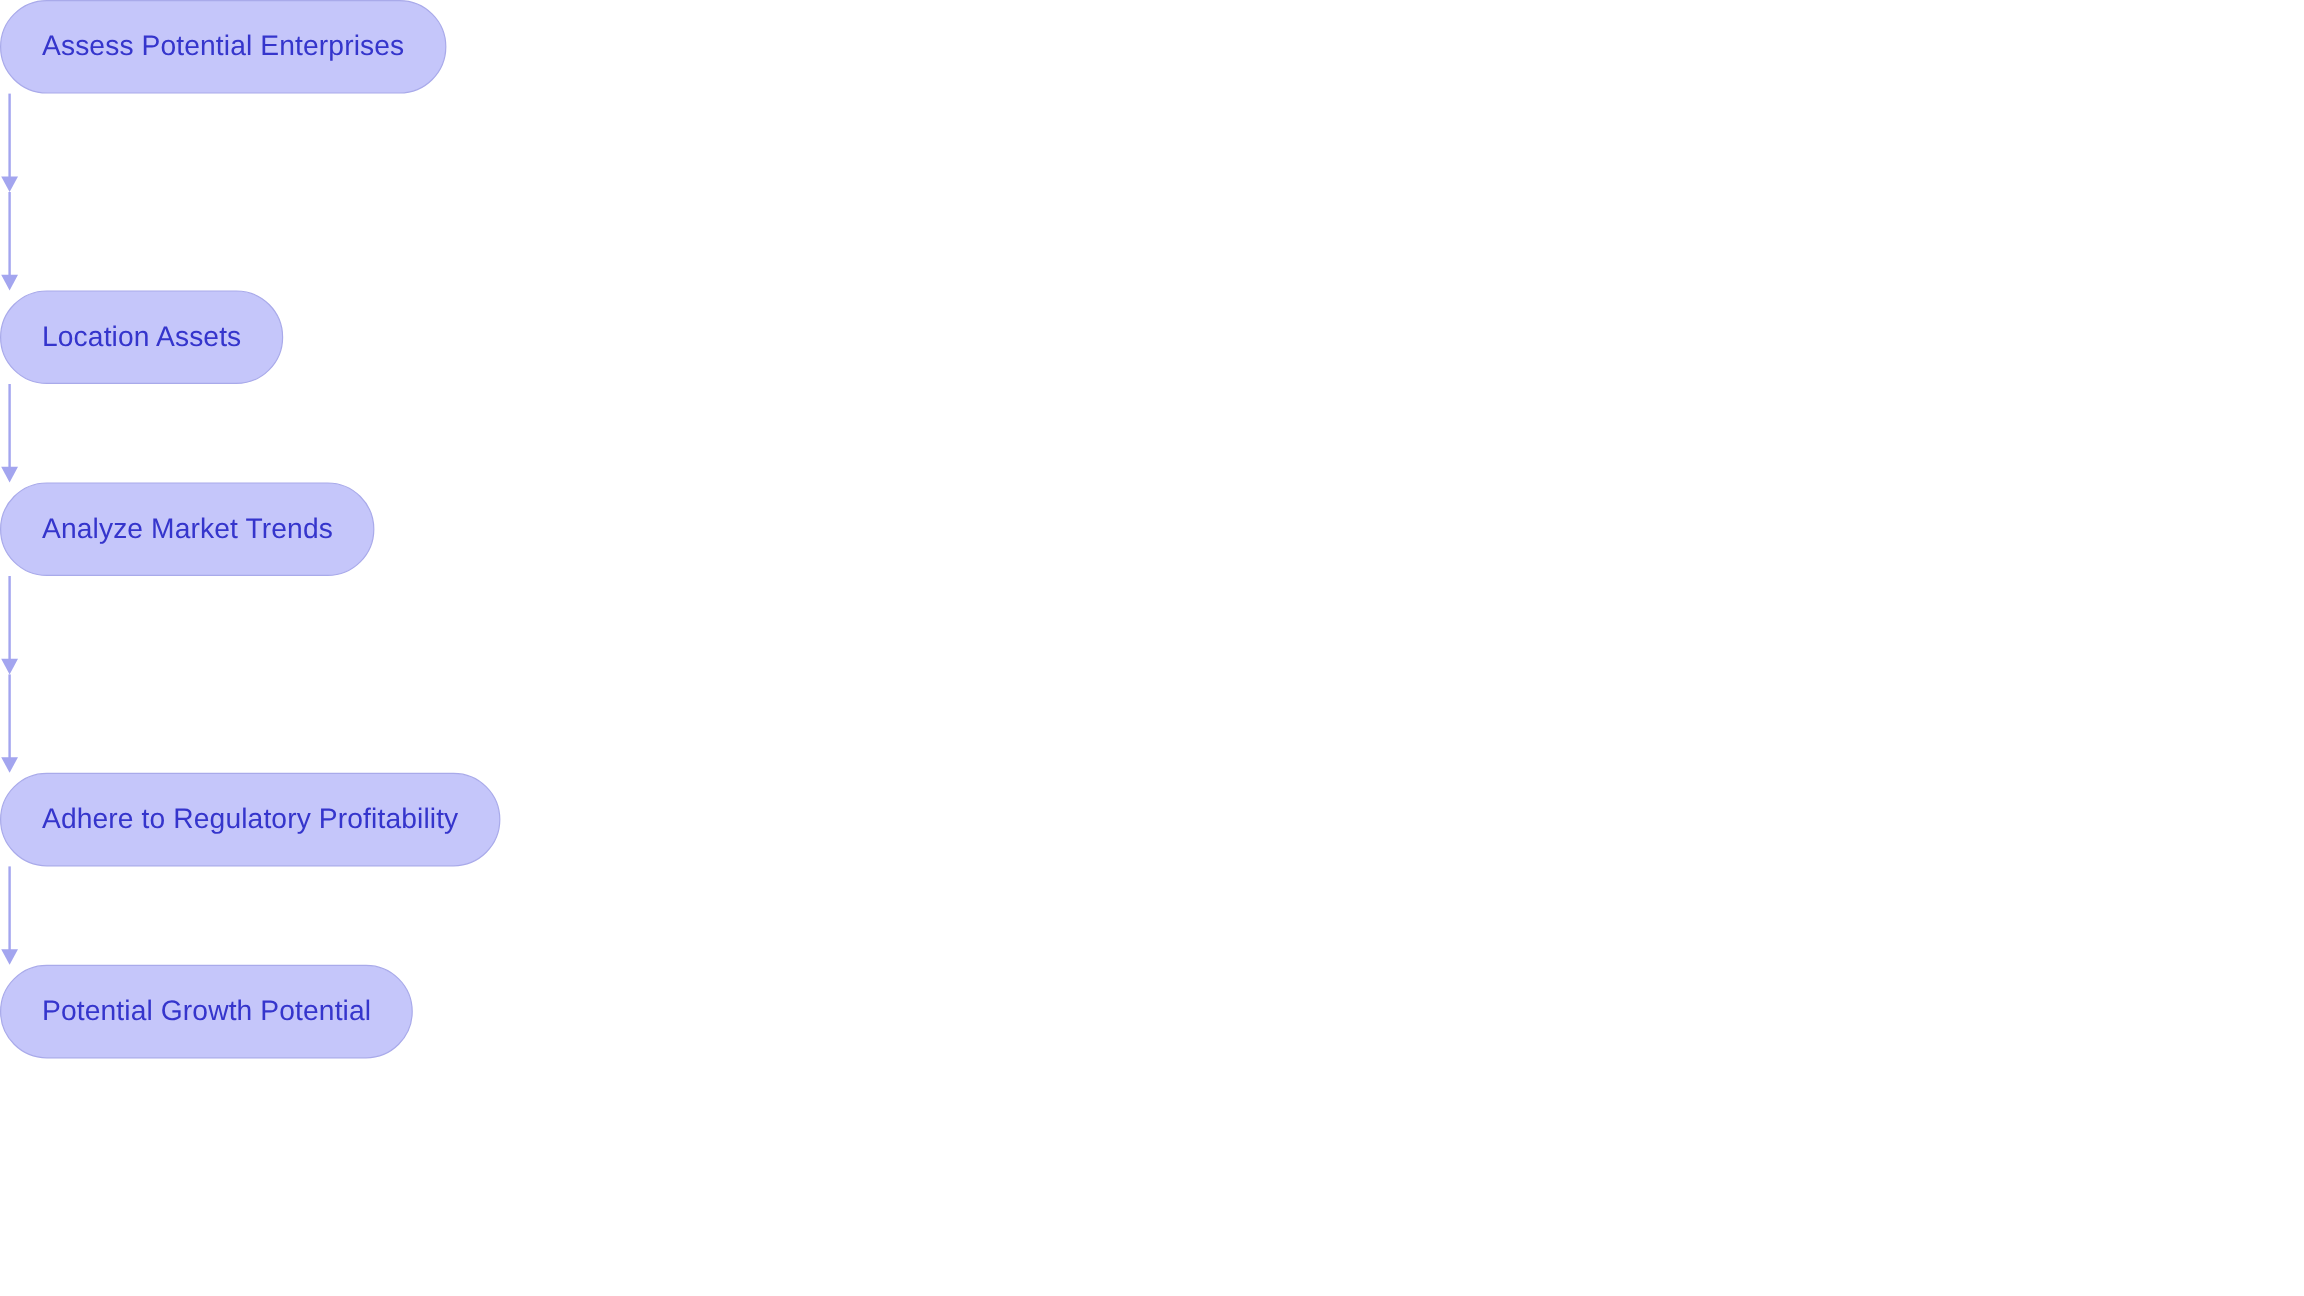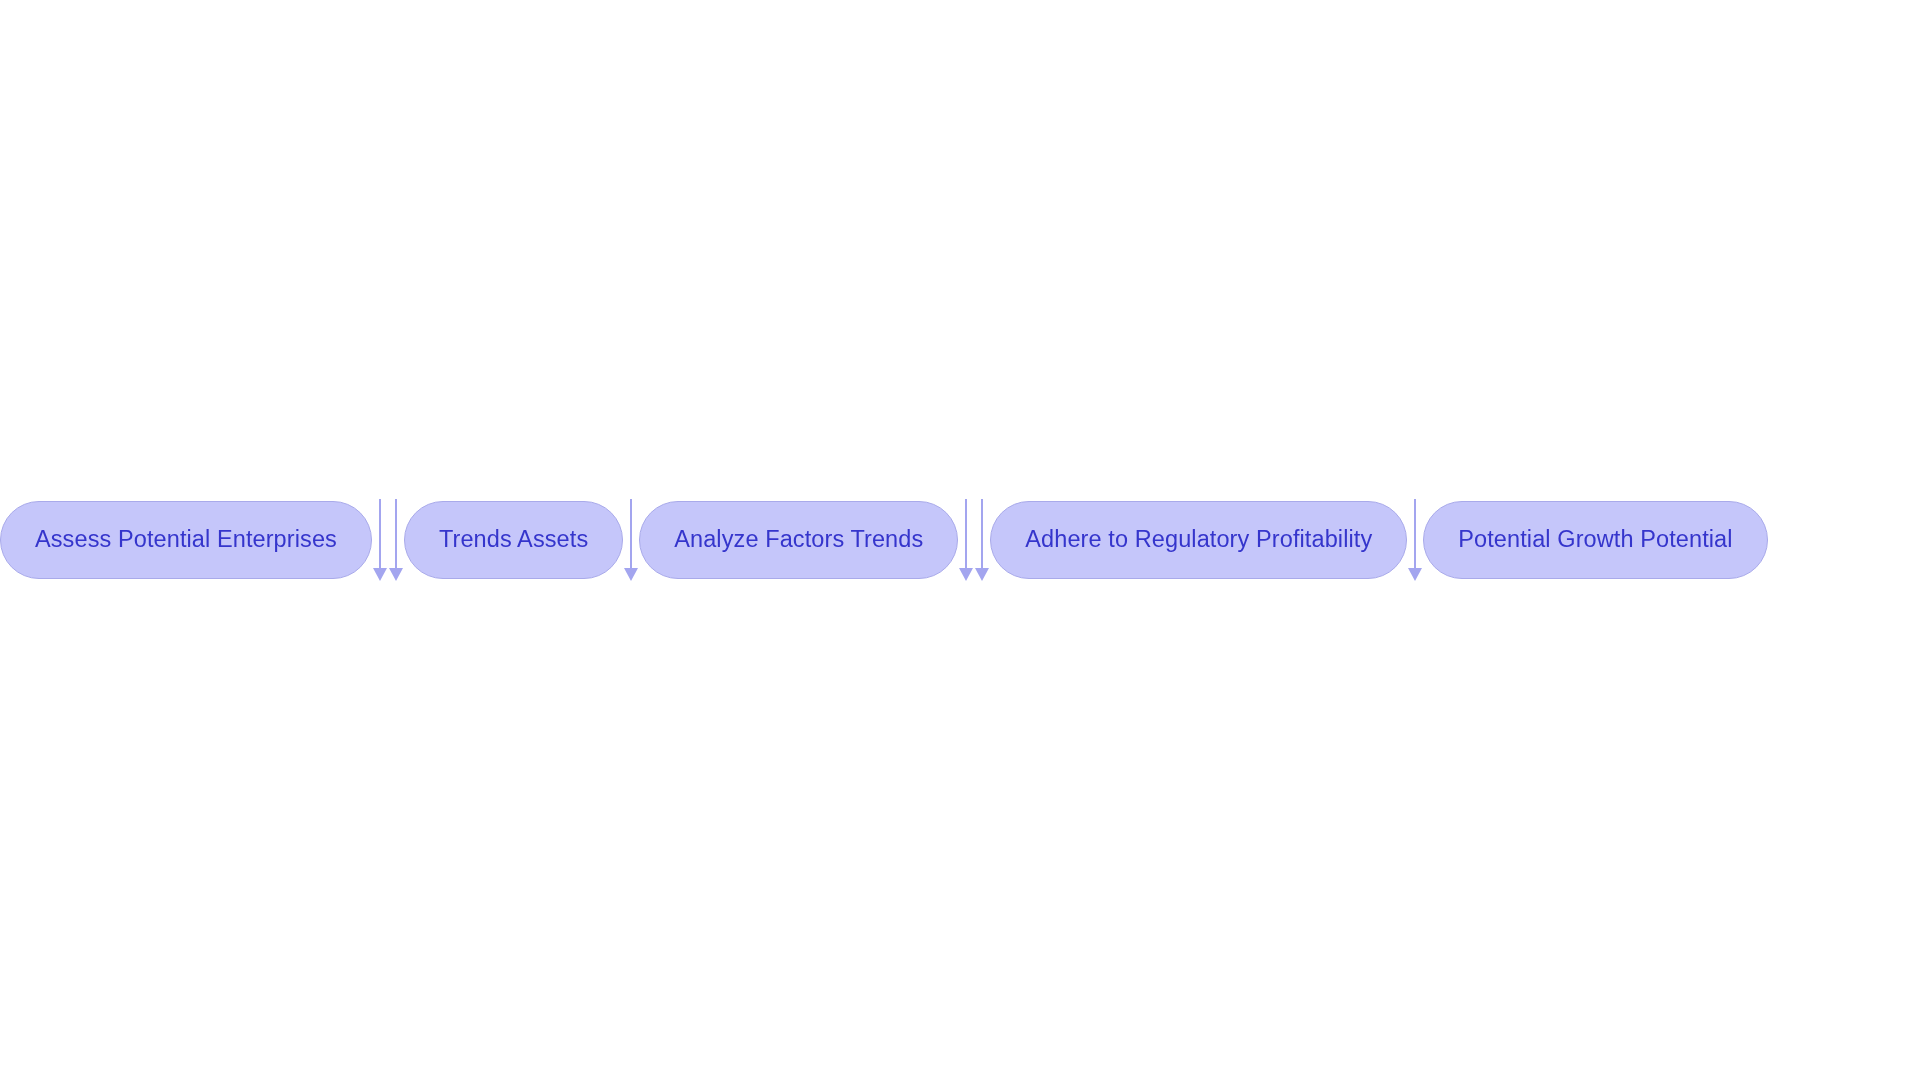--- a/index.html
+++ b/index.html
@@ -12,22 +12,22 @@
     background: #ffffff;
     font-family: "Liberation Sans", "DejaVu Sans", sans-serif;
     overflow: hidden;
   }
 
   #flowchart {
     position: relative;
     width: 1920px;
     height: 1080px;
     display: flex;
-    flex-direction: row;
-    align-items: center;
+    flex-direction: column;
+    align-items: flex-start;
   }
 
   .node {
     box-sizing: border-box;
     height: 78px;
     display: flex;
     align-items: center;
     justify-content: center;
     background: #c5c6fa;
     border: 1.3px solid #a9aaea;
@@ -86,30 +86,30 @@
     <span class="head"></span>
   </div>
 
 
   <div class="connector">
     <span class="line"></span>
     <span class="head"></span>
   </div>
 
   <div class="node">
-    <span class="node-label">Trends Assets</span>
+    <span class="node-label">Location Assets</span>
   </div>
 
   <div class="connector">
     <span class="line"></span>
     <span class="head"></span>
   </div>
 
   <div class="node">
-    <span class="node-label">Analyze Factors Trends</span>
+    <span class="node-label">Analyze Market Trends</span>
   </div>
 
   <div class="connector">
     <span class="line"></span>
     <span class="head"></span>
   </div>
 
 
   <div class="connector">
     <span class="line"></span>

